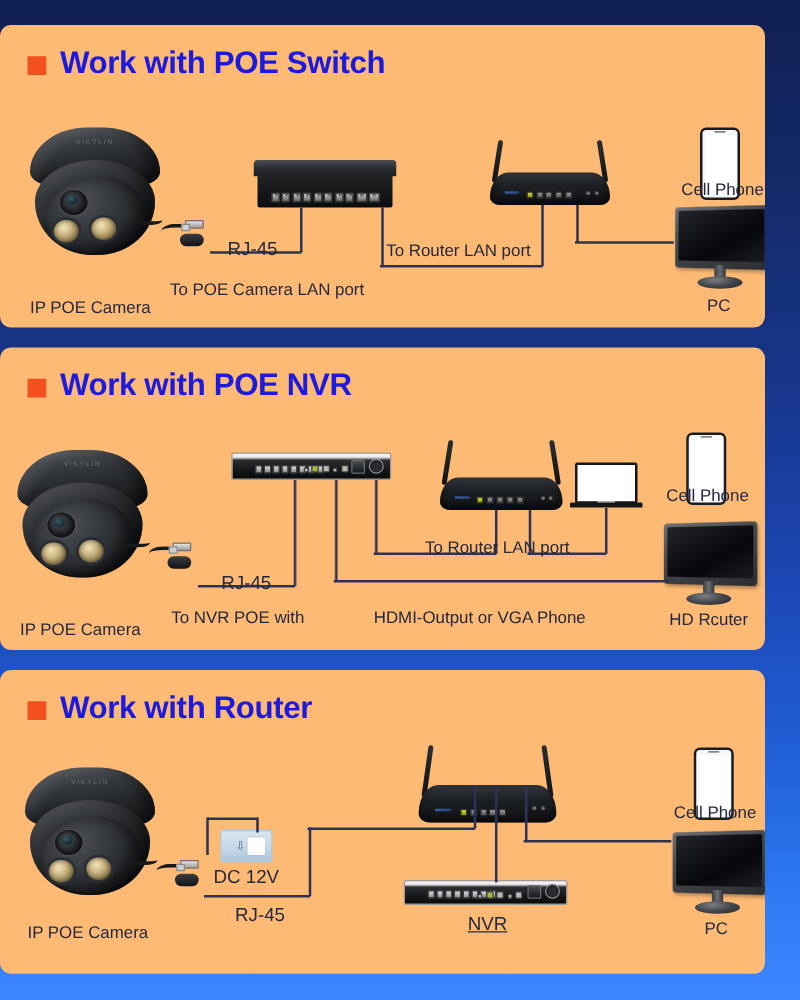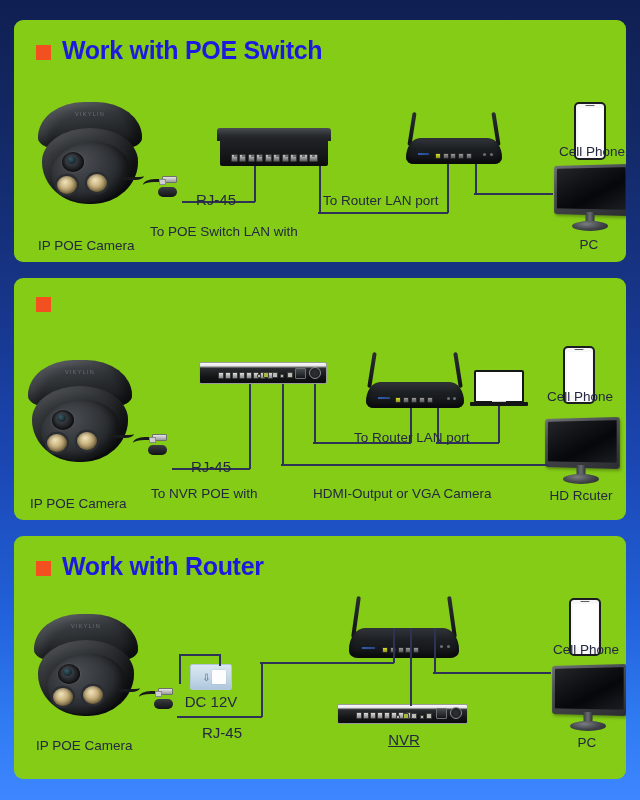--- a/index.html
+++ b/index.html
@@ -19,23 +19,23 @@
         #17358a 38%,
         #1b47b4 58%,
         #2160d8 76%,
         #2f7bf2 90%,
         #3d86ff 100%);
     position: relative;
   }
 
   .panel {
     position: absolute;
-    left: 14px;
+    left: 0;
     width: 612px;
-    background: #84cc16;
+    background: #fdba74;
     border-radius: 9px;
     overflow: hidden;
   }
   #panel-1 { top: 20px;  height: 242px; }
   #panel-2 { top: 278px; height: 242px; }
   #panel-3 { top: 536px; height: 243px; }
 
   .panel-title {
     position: absolute;
     left: 22px;
@@ -422,31 +422,32 @@
     <div class="wire v" style="left:240px; top:146px; height:36px;"></div>
 
     <div class="wire v" style="left:305px; top:146px; height:47px;"></div>
     <div class="wire h" style="left:304px; top:192px; width:130px;"></div>
     <div class="wire v" style="left:433px; top:144px; height:49px;"></div>
 
     <div class="wire v" style="left:461px; top:144px; height:30px;"></div>
     <div class="wire h" style="left:460px; top:173px; width:79px;"></div>
 
     <div class="lbl" style="left:182px; top:172px; font-size:15px;">RJ-45</div>
-    <div class="lbl" style="left:136px; top:205px;">To POE Switch LAN with</div>
+    <div class="lbl" style="left:136px; top:205px;">To POE Camera LAN port</div>
     <div class="lbl" style="left:309px; top:174px;">To Router LAN port</div>
     <div class="lbl" style="left:24px; top:219px;">IP POE Camera</div>
 
   </div>
 </div>
 
 <div class="panel" id="panel-2">
 
   <div class="panel-title">
     <span class="bullet"></span>
+    <span class="title-text">Work with POE NVR</span>
   </div>
 
   <div class="stage">
 
     <div class="camera" style="left:8px; top:82px;">
       <div class="cam-base">
         <span class="cam-brand">VIKYLIN</span>
       </div>
       <div class="cam-ring"></div>
       <div class="cam-face"></div>
@@ -537,21 +538,21 @@
     <div class="wire h" style="left:299px; top:164px; width:98px;"></div>
     <div class="wire v" style="left:396px; top:130px; height:35px;"></div>
 
     <div class="wire v" style="left:423px; top:130px; height:35px;"></div>
     <div class="wire h" style="left:422px; top:164px; width:63px;"></div>
     <div class="wire v" style="left:484px; top:128px; height:37px;"></div>
 
     <div class="lbl" style="left:177px; top:181px; font-size:15px;">RJ-45</div>
     <div class="lbl" style="left:137px; top:209px;">To NVR POE with</div>
     <div class="lbl" style="left:340px; top:153px;">To Router LAN port</div>
-    <div class="lbl" style="left:299px; top:209px;">HDMI-Output or VGA Camera</div>
+    <div class="lbl" style="left:299px; top:209px;">HDMI-Output or VGA Phone</div>
     <div class="lbl" style="left:16px; top:219px;">IP POE Camera</div>
 
   </div>
 </div>
 
 <div class="panel" id="panel-3">
 
   <div class="panel-title">
     <span class="bullet"></span>
     <span class="title-text">Work with Router</span>

